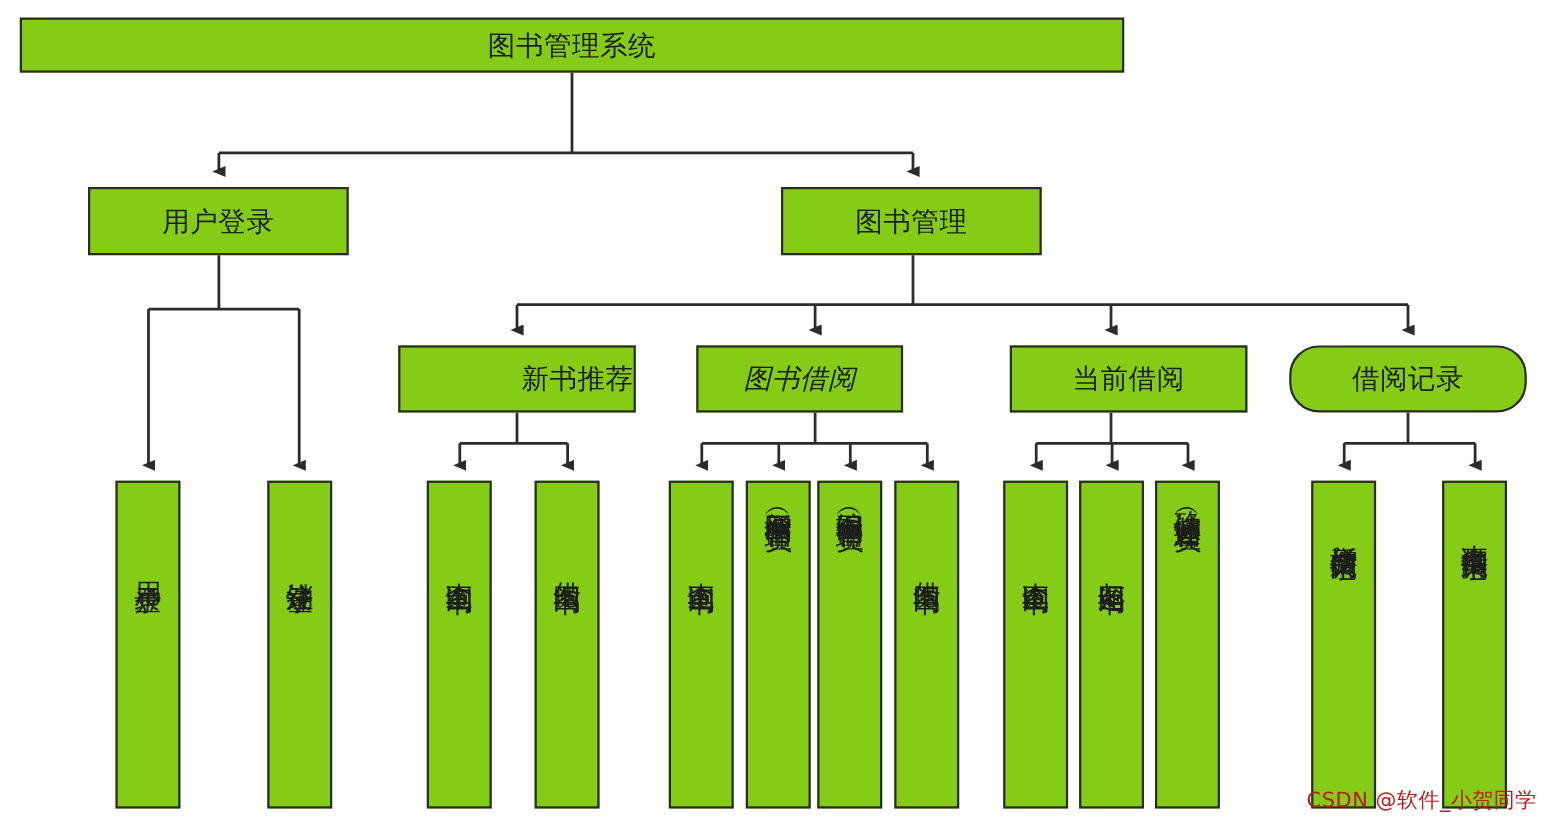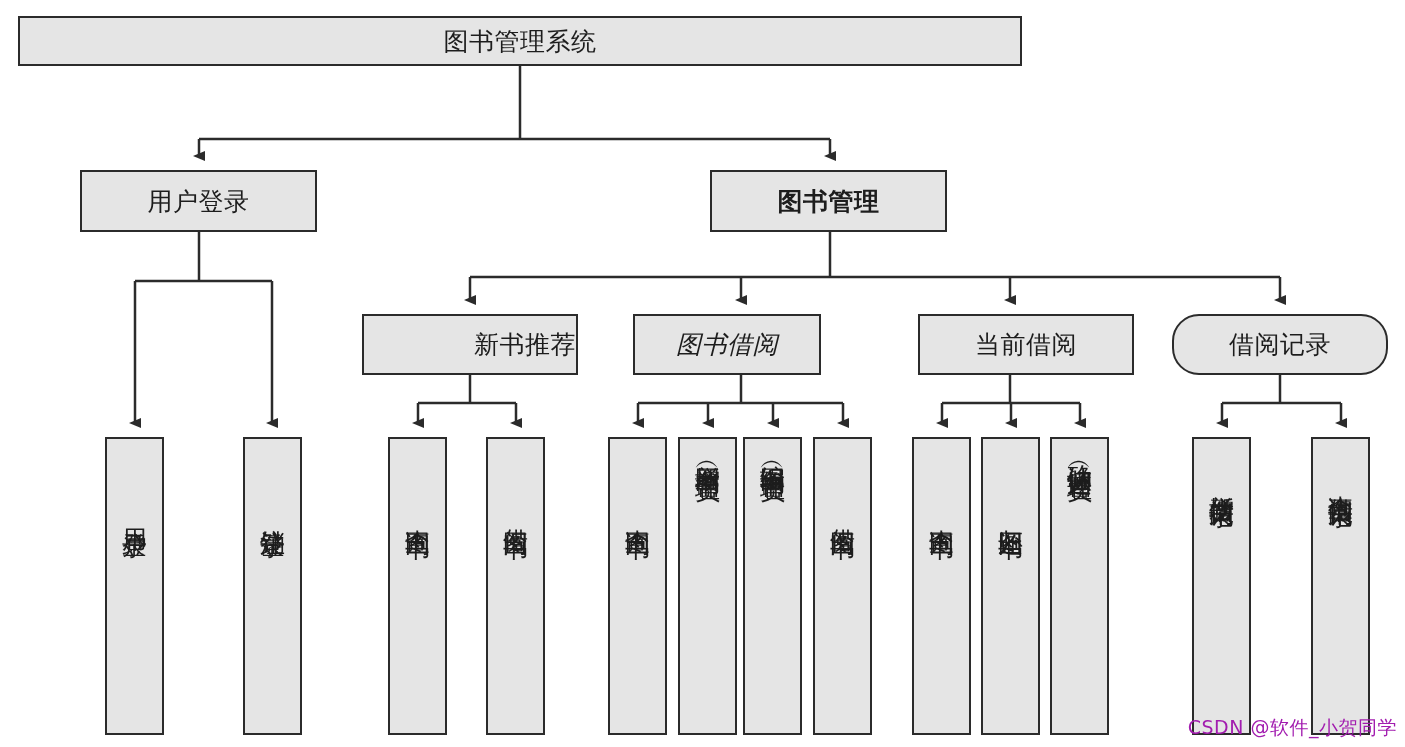--- a/index.html
+++ b/index.html
@@ -22,21 +22,21 @@
     left: 0;
     top: 0;
     width: 1405px;
     height: 747px;
     pointer-events: none;
   }
   .node {
     position: absolute;
     box-sizing: border-box;
     border: 2px solid #2b2b2b;
-    background: #e5e5e5;
+    background: #84cc16;
     display: flex;
     align-items: center;
     justify-content: center;
     color: #1d1d1d;
   }
   .node .label {
     text-align: center;
     line-height: 1.08;
     letter-spacing: 0.5px;
   }
@@ -55,21 +55,21 @@
     font-size: 25px;
     line-height: 1.0;
     letter-spacing: 2px;
     white-space: nowrap;
   }
   #watermark {
     position: absolute;
     right: 8px;
     bottom: 6px;
     font-size: 19px;
-    color: #a21caf;
+    color: #b91c1c;
     letter-spacing: 0.5px;
     white-space: nowrap;
   }
 </style>
 </head>
 <body>
 
 <div id="canvas">
 
   <svg class="edges" viewBox="0 0 1405 747">
@@ -122,21 +122,21 @@
     </g>
   </svg>
 
   <div class="node horizontal" style="left:18px; top:16px; width:1004px; height:50px;">
     <span class="label">图书管理系统</span>
   </div>
 
   <div class="node horizontal" style="left:80px; top:170px; width:237px; height:62px;">
     <span class="label">用户登录</span>
   </div>
-  <div class="node horizontal" style="left:710px; top:170px; width:237px; height:62px;font-weight:bold;">
+  <div class="node horizontal" style="left:710px; top:170px; width:237px; height:62px;">
     <span class="label">图书管理</span>
   </div>
 
   <div class="node horizontal" style="left:362px; top:314px; width:216px; height:61px;justify-content:flex-end;">
     <span class="label">新书推荐</span>
   </div>
   <div class="node horizontal" style="left:633px; top:314px; width:188px; height:61px;font-style:italic;">
     <span class="label">图书借阅</span>
   </div>
   <div class="node horizontal" style="left:902px; top:314px; width:216px; height:61px;margin-left:16px;">

